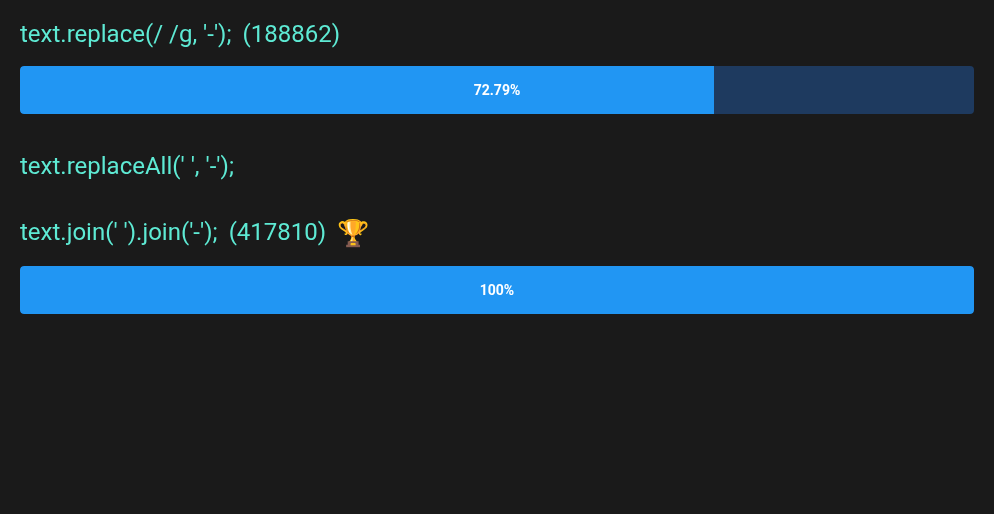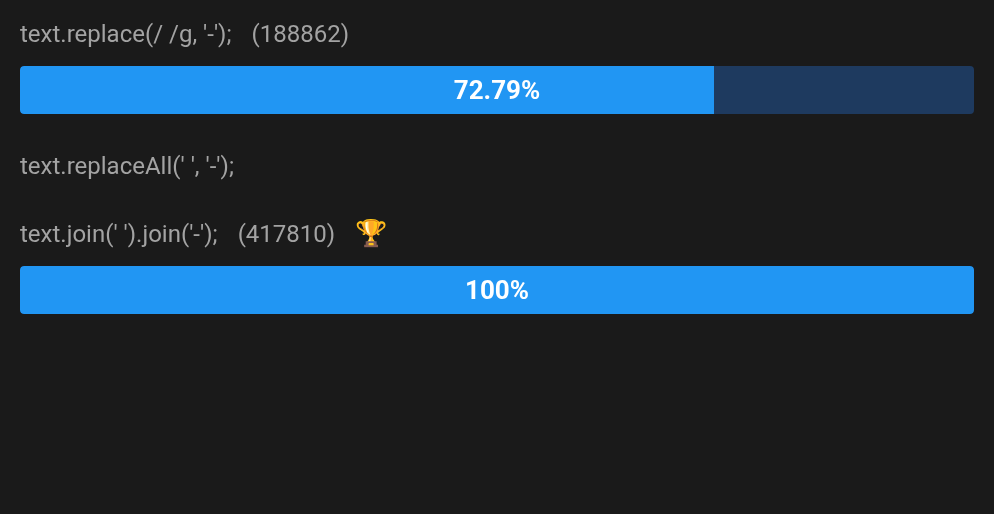--- a/index.html
+++ b/index.html
@@ -14,25 +14,25 @@
       height: 514px;
       padding: 20px;
       color: #fff;
     }
     .benchmark-item {
       margin-bottom: 38px;
     }
     .benchmark-label {
       font-size: 24px;
       font-weight: 400;
-      color: #a3a3a3;
+      color: #5eead4;
       margin-bottom: 18px;
       display: flex;
-      align-items: flex-end;
-      gap: 20px;
+      align-items: flex-start;
+      gap: 11px;
     }
     .trophy {
       font-size: 26px;
     }
     .bar-container {
       width: 100%;
       height: 48px;
       background: #1e3a5f;
       border-radius: 4px;
       position: relative;
@@ -45,21 +45,21 @@
     }
     .bar-fill.full {
       border-radius: 4px;
     }
     .bar-text {
       position: absolute;
       top: 50%;
       left: 50%;
       transform: translate(-50%, -50%);
       color: #fff;
-      font-size: 26px;
+      font-size: 14px;
       font-weight: 700;
     }
   </style>
 </head>
 <body>
 
 <div id="benchmark-list">
     <div class="benchmark-item">
       <div class="benchmark-label">
         <span>text.replace(/ /g, '-');</span>

